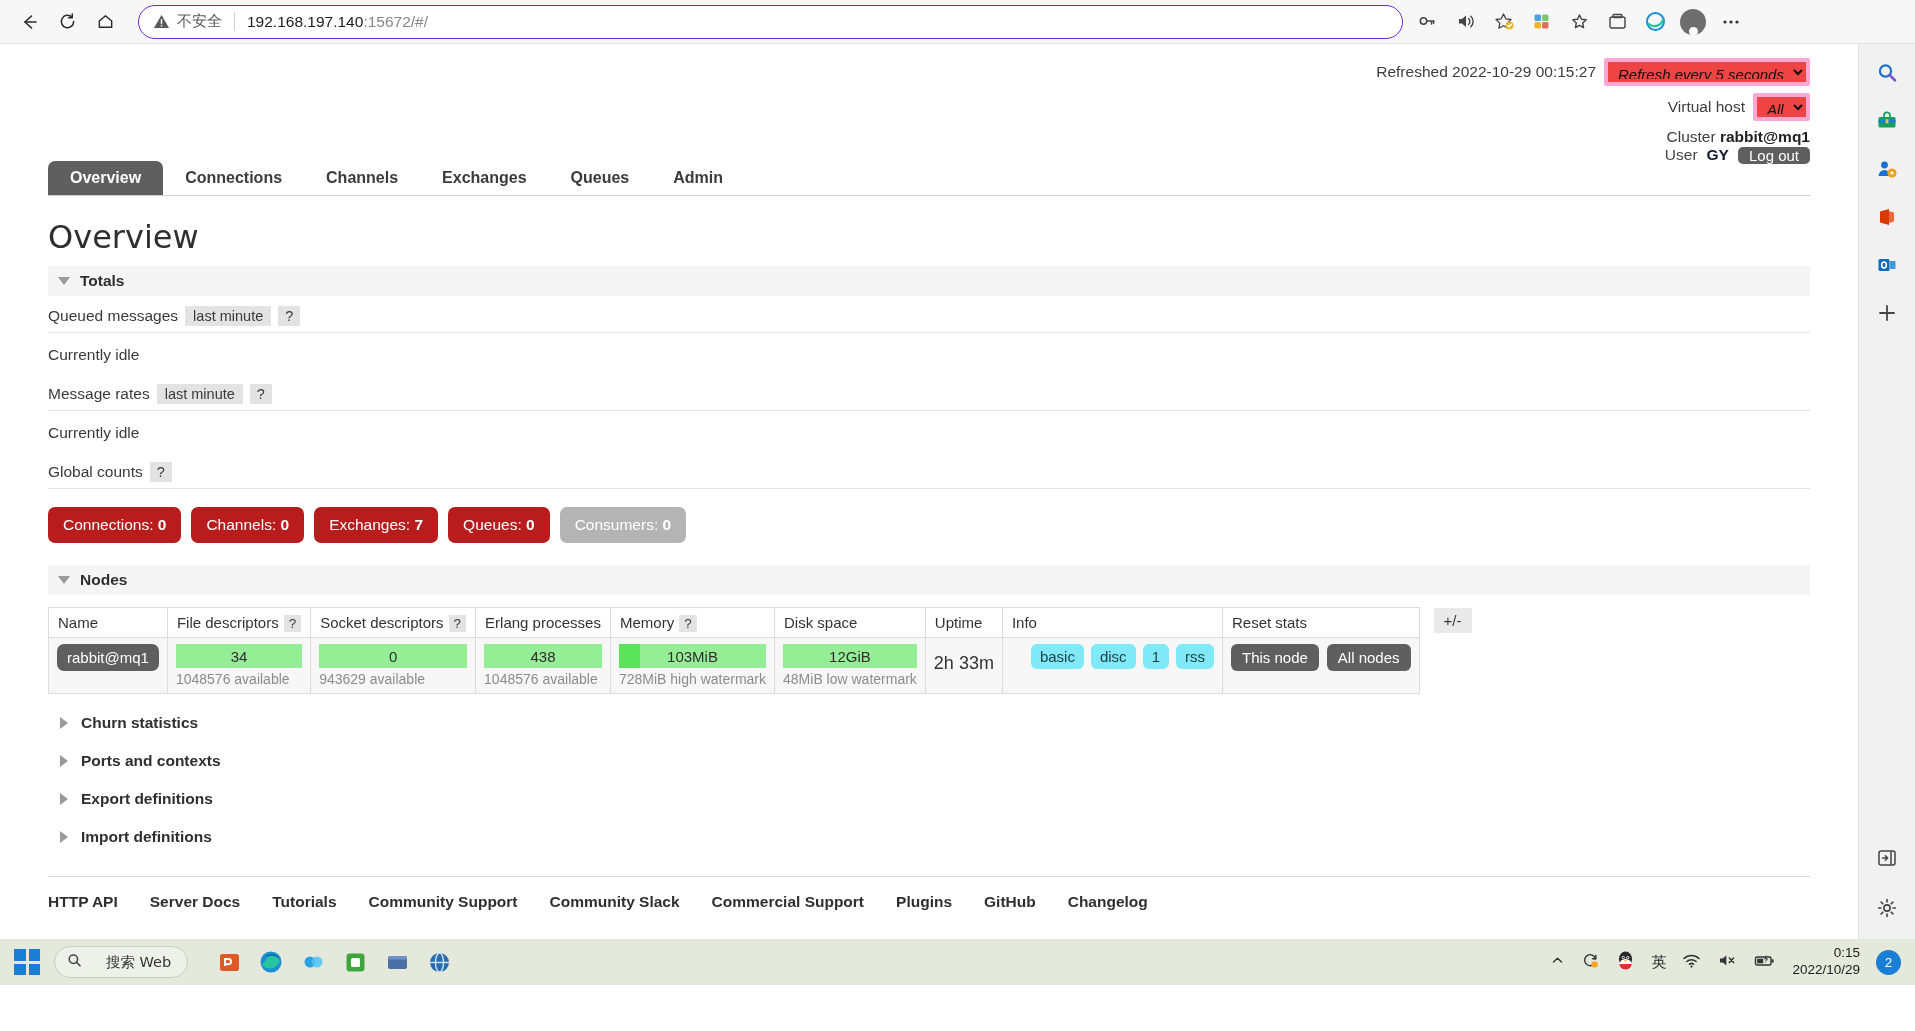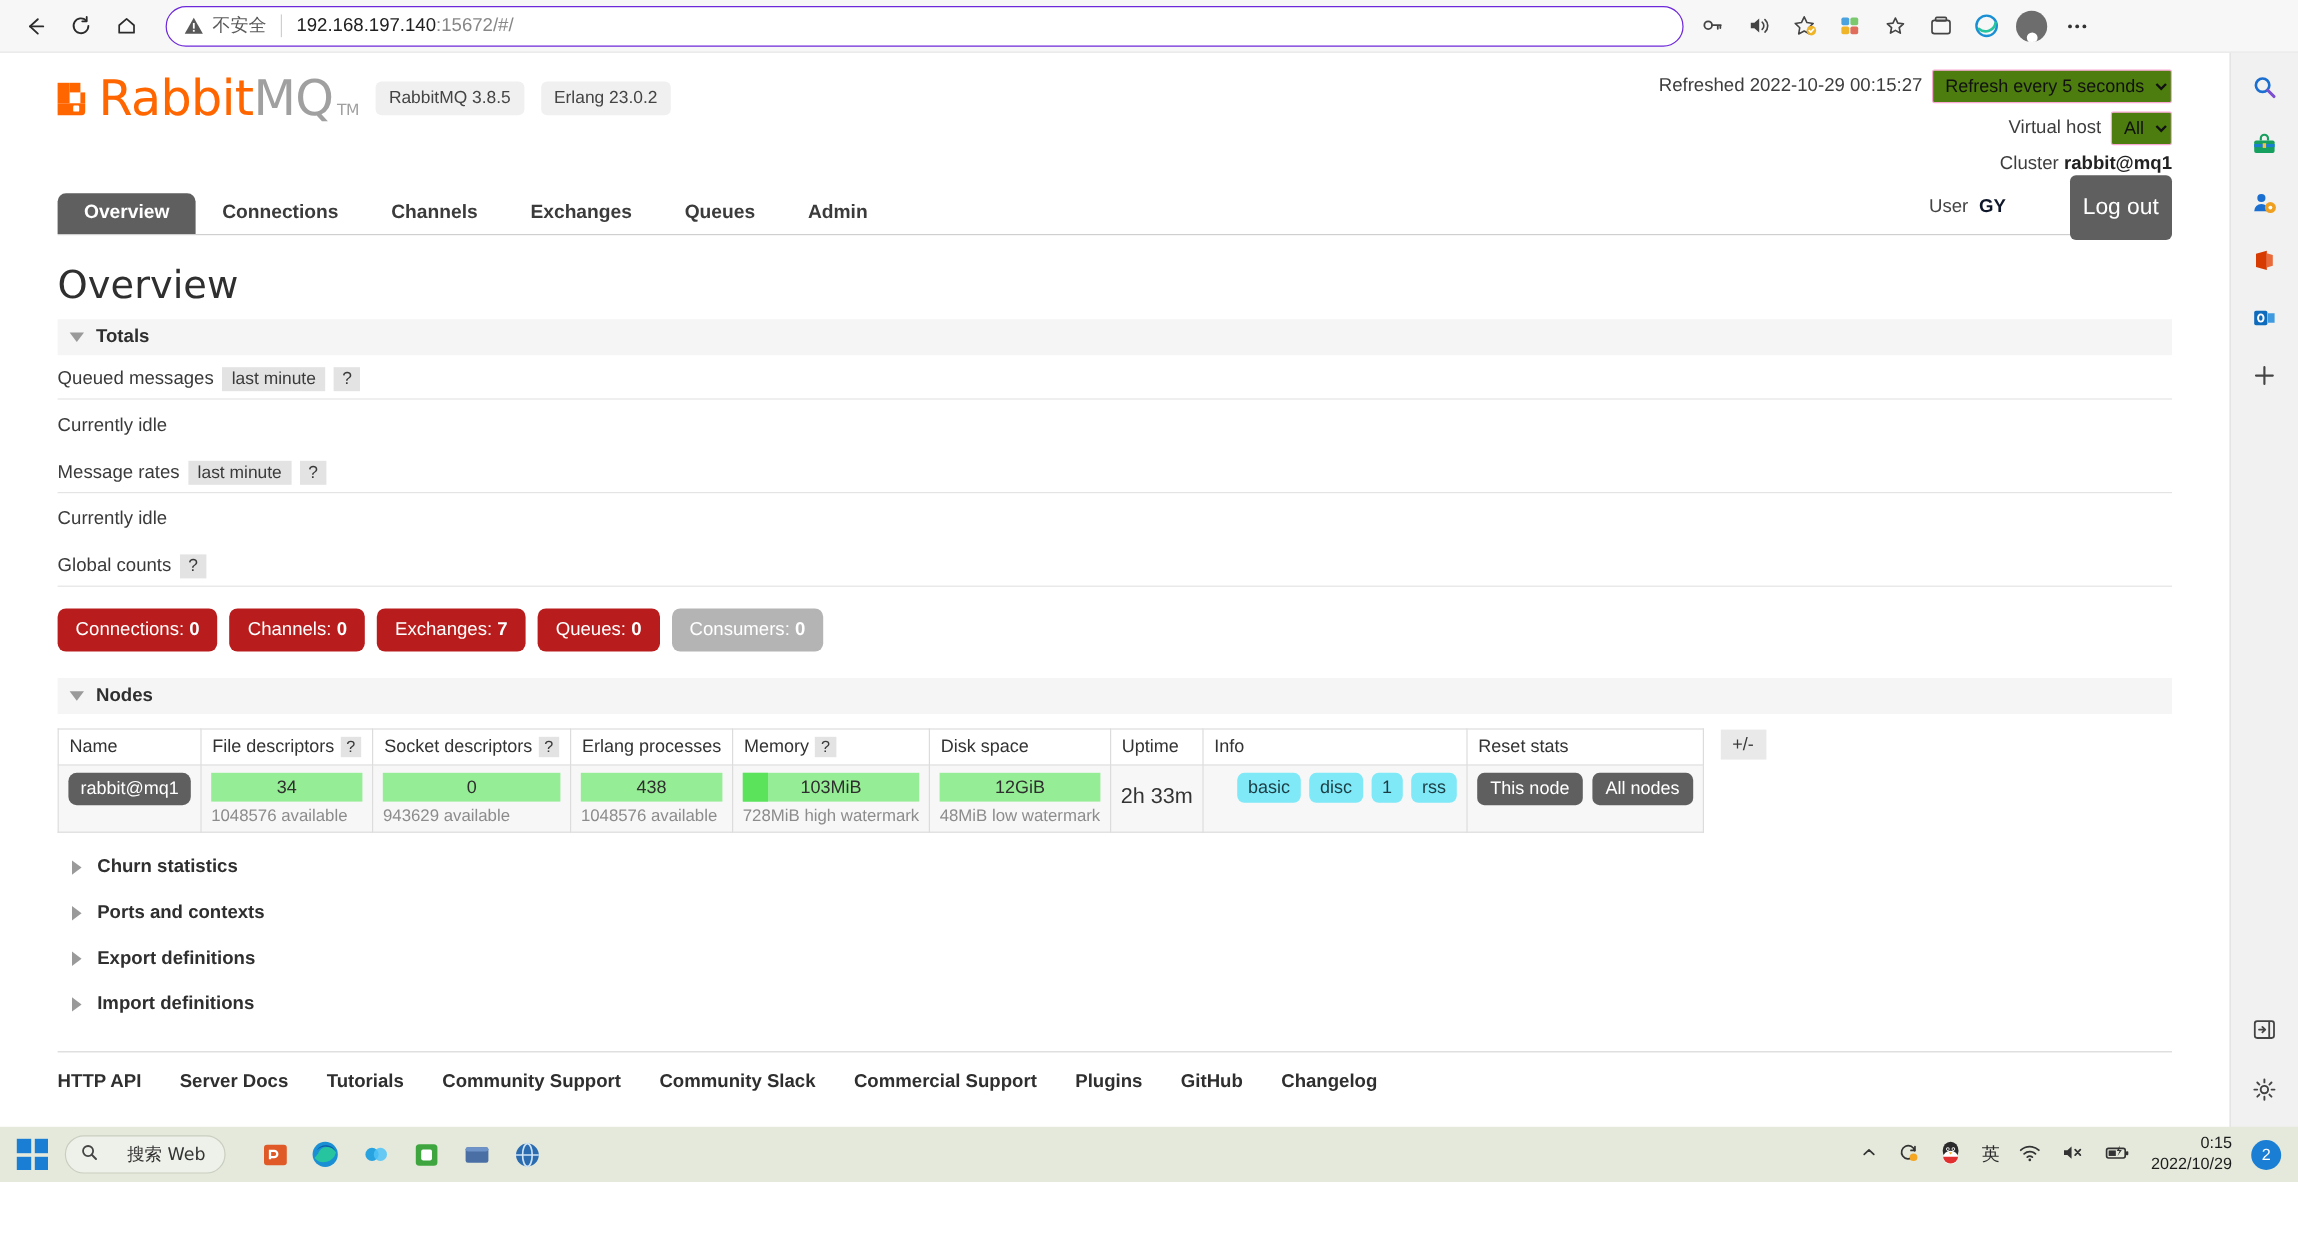--- a/index.html
+++ b/index.html
@@ -138,39 +138,39 @@
     display: flex; align-items: center; justify-content: flex-end;
     gap: 8px;
     margin-bottom: 7px;
     height: 28px;
   }
   .refreshed-txt { color: #3d3d3d; font-size: 15.5px; white-space: nowrap; }
   select.rmq-select {
     font-family: "Liberation Sans", sans-serif;
     font-size: 15px;
     padding: 3px 6px;
-    border: 1px solid #f9a8d4;
+    border: 4px solid #f9a8d4;
     border-radius: 2px;
-    background: #4d7c0f;
+    background: #ef4444;
     color: #111;
     height: 28px;
+    font-style: italic;
   }
   .cluster-line { font-size: 15.5px; color: #3d3d3d; }
   .cluster-line b { color: #222; }
   .user-line { display: flex; align-items: center; justify-content: flex-end; gap: 9px; font-size: 15.5px; }
   .user-line b { color: #0f172a; }
   .logout-btn {
     background: #5f5f5f;
     color: #fff;
-    font-size: 19px;
-    padding: 16px 11px;
+    font-size: 15px;
+    padding: 0 11px;
     border-radius: 5px;
     border: none;
     font-family: "Liberation Sans", sans-serif;
-    margin-left: 44px;
   }
 
   
   .tabs {
     margin: 0 48px;
     display: flex;
     align-items: flex-end;
     border-bottom: 1px solid #cfcfcf;
     height: 36px;
   }
@@ -492,36 +492,20 @@
           <circle cx="16" cy="10" r="1.6" fill="#333"></circle>
         </svg>
     </div>
   </div>
 </div>
 
 <div class="page">
   <div class="content-col">
 
     <div class="rmq-head">
-      <div class="logo-row">
-        <div class="logo">
-          <span class="mark">
-            <i class="bar b1"></i>
-              <i class="bar b2"></i>
-              <i class="bar b3"></i>
-              <i class="bar b4"></i>
-              <i class="dot"></i>
-          </span>
-          <span class="rabbit">Rabbit</span>
-          <span class="mq">MQ</span>
-          <span class="tm">TM</span>
-        </div>
-        <span class="ver-badge">RabbitMQ 3.8.5</span>
-        <span class="ver-badge">Erlang 23.0.2</span>
-      </div>
 
       <div class="head-right">
         <div class="hr-row">
           <span class="refreshed-txt">Refreshed 2022-10-29 00:15:27</span>
           <select class="rmq-select">
             <option>Refresh every 5 seconds</option>
           </select>
         </div>
         <div class="hr-row">
           <span class="refreshed-txt">Virtual host</span>

